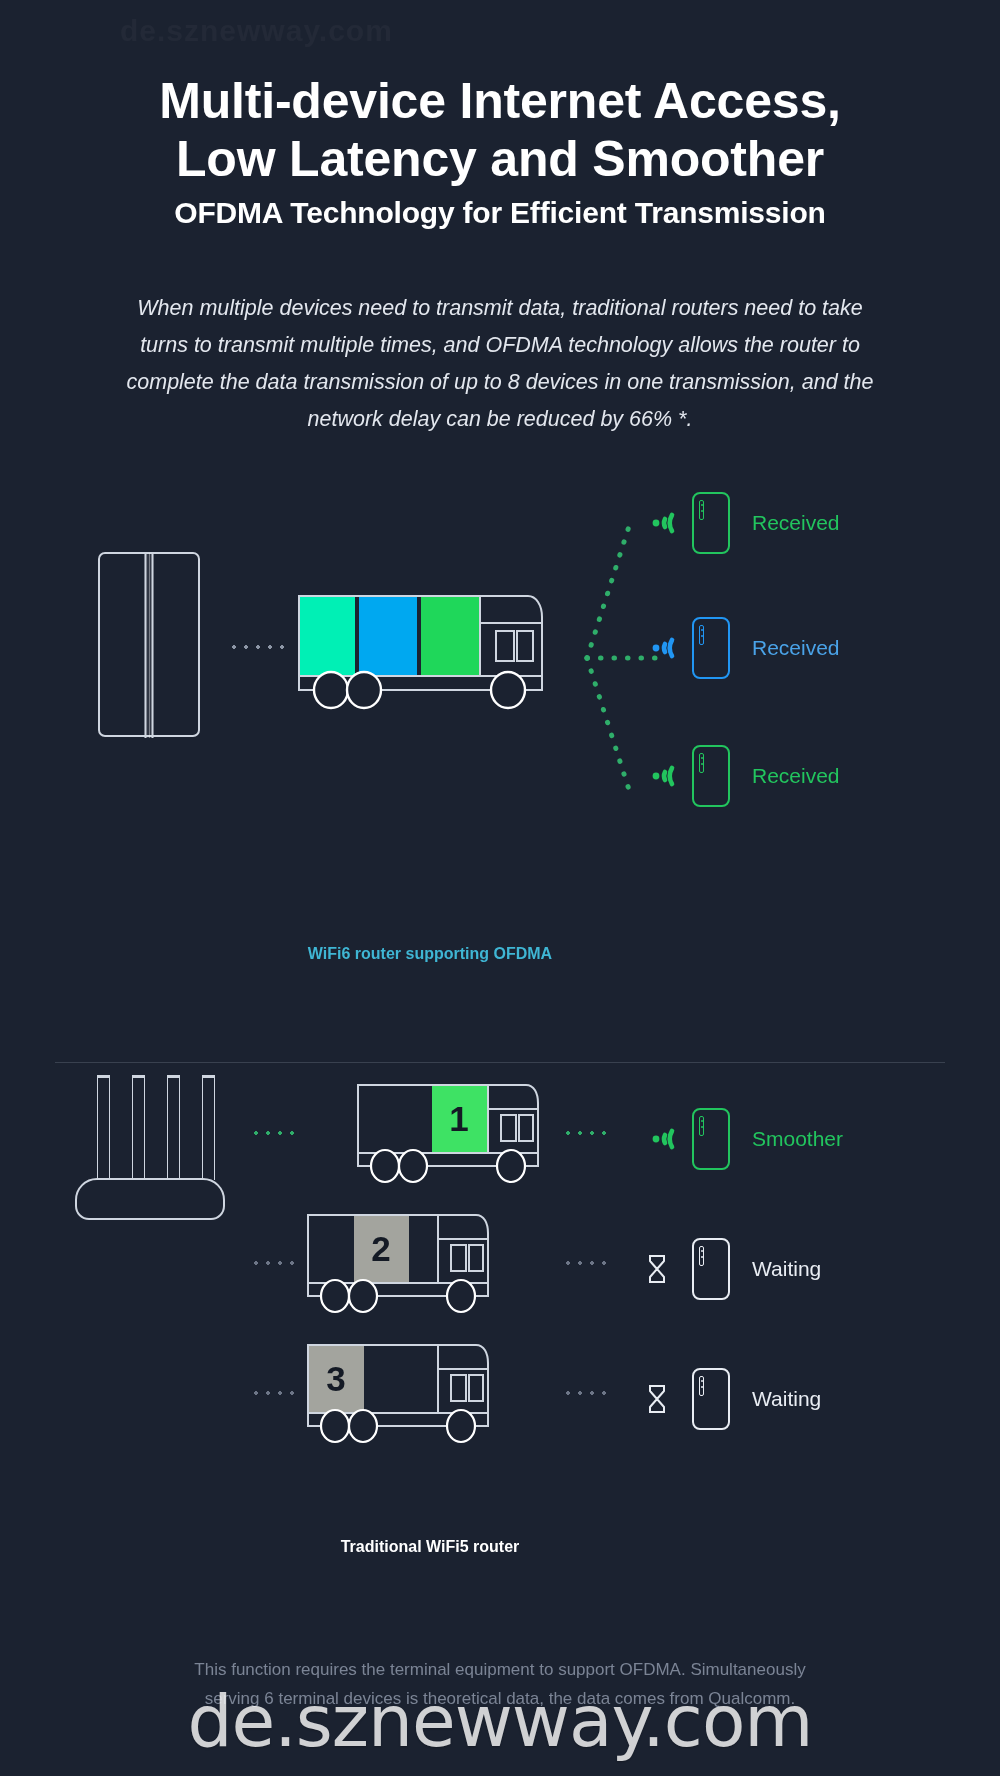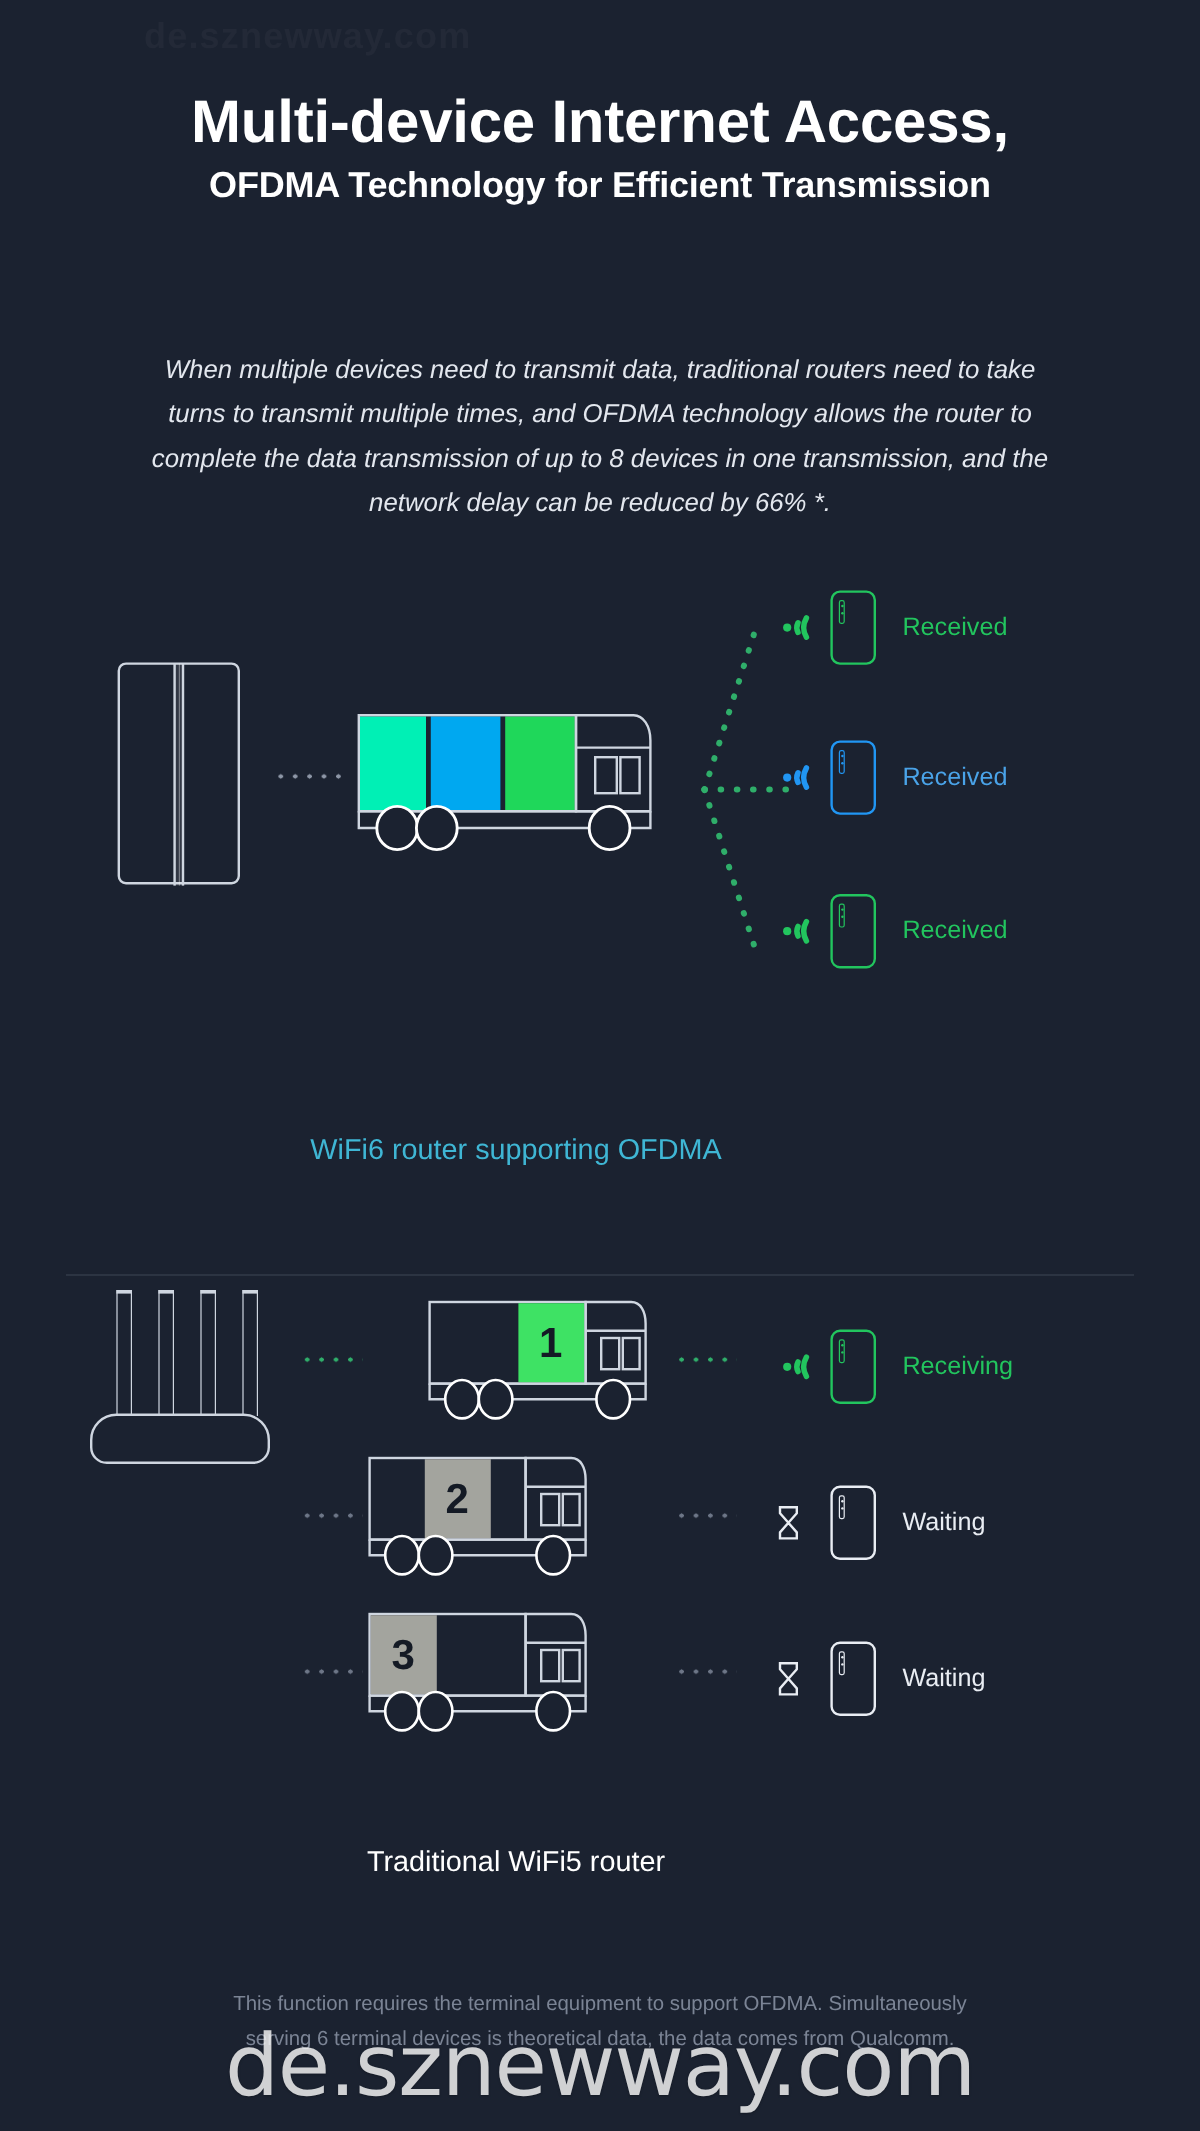--- a/index.html
+++ b/index.html
@@ -78,21 +78,21 @@
   .phone-ico .cam:before, .phone-ico .cam:after {
     content:""; position:absolute; left:0.5px; width:2px; height:2px;
     background: currentColor; border-radius: 50%;
   }
   .phone-ico .cam:before { top: 3px; }
   .phone-ico .cam:after  { top: 9px; }
   .node-label { font-size: 21px; margin-left: 22px; white-space: nowrap; }
 
   .sec-caption {
     position: absolute; width: 860px; text-align: center;
-    font-size: 24px; font-weight: 400;
+    font-size: 16px; font-weight: 700;
   }
 
   .divider {
     position: absolute; left: 55px; top: 1062px; width: 890px; height: 1px;
     background: #39414f;
   }
 
   
   .sec2 { position: absolute; left: 0; top: 1075px; width: 1000px; height: 390px; }
 
@@ -127,20 +127,21 @@
 </style>
 </head>
 <body>
 
 <div class="page">
 
   <div class="top-watermark">de.sznewway.com</div>
 
   <div class="headings">
     <div class="h1">Multi-device Internet Access,</div>
+    <div class="h1">Low Latency and Smoother</div>
     <div class="h2">OFDMA Technology for Efficient Transmission</div>
   </div>
 
   <div class="body-copy">When multiple devices need to transmit data, traditional routers need to take turns to transmit multiple times, and OFDMA technology allows the router to complete the data transmission of up to 8 devices in one transmission, and the network delay can be reduced by 66% *.</div>
 
   <div class="sec1">
 
     <div class="foldphone">
       <div class="hinge"></div>
     </div>
@@ -257,21 +258,21 @@
         <span class="wifi-ico">
           <svg width="30" height="26" viewBox="0 0 30 26">
             <path d="M26 5 A16 16 0 0 0 26 21" stroke="#22c55e" stroke-width="4.6" fill="none" stroke-linecap="round"></path>
             <path d="M19 9 A9 9 0 0 0 19 17" stroke="#22c55e" stroke-width="4.6" fill="none" stroke-linecap="round"></path>
             <circle cx="10" cy="13" r="3.4" fill="#22c55e"></circle>
           </svg>
         </span>
         <span class="phone-ico" style="color:#22c55e;">
           <span class="cam"></span>
         </span>
-        <span class="node-label" style="color:#22c55e;">Receiving</span>
+        <span class="node-label" style="color:#22c55e;">Smoother</span>
       </div>
     </div>
 
     <div class="row5" style="top:110px;">
       <div class="dots-h" style="left:250px; top:75px; width:52px; color:#6d7687;"></div>
 
       <div class="truck5" style="left:306px; top:28px;">
         <svg width="190" height="92" viewBox="0 0 190 92" fill="none">
           <rect x="2" y="2" width="130" height="68" stroke="#cfd6e0" stroke-width="2"></rect>
           <rect x="48" y="3" width="55" height="66" fill="#a3a49e"></rect>

